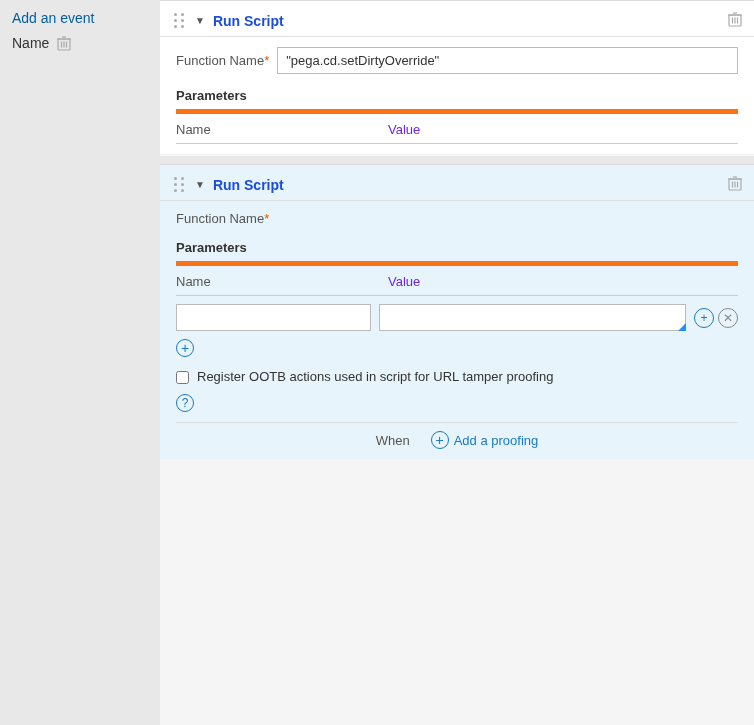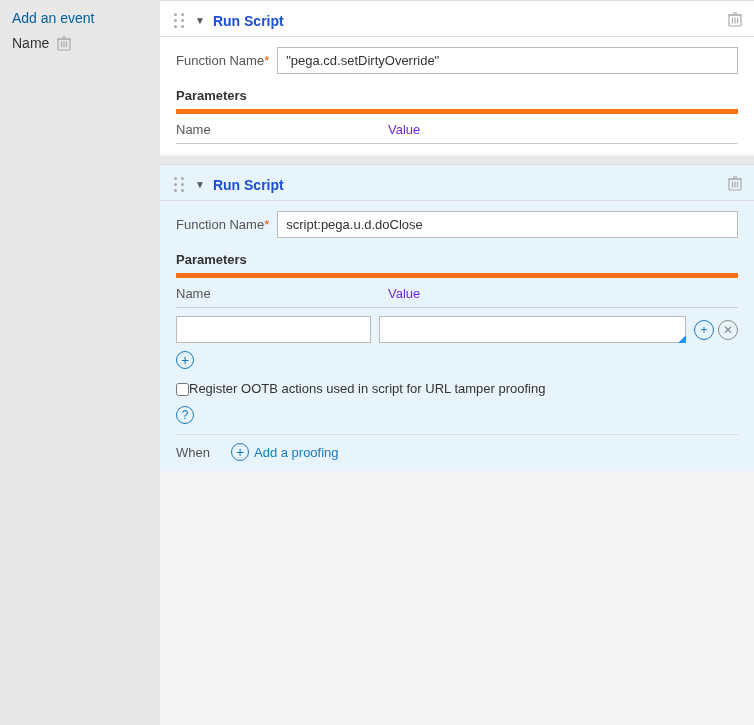--- a/index.html
+++ b/index.html
@@ -282,20 +282,21 @@
       align-items: center;
       justify-content: center;
       font-size: 14px;
       line-height: 1;
       color: #1a7abf;
     }
 
     .checkbox-row {
       display: flex;
       align-items: flex-start;
+      gap: 8px;
       margin-bottom: 10px;
     }
 
     .checkbox-row input[type="checkbox"] {
       margin-top: 2px;
       flex-shrink: 0;
     }
 
     .checkbox-label {
       font-size: 13px;
@@ -328,20 +329,21 @@
       color: #333;
       padding: 4px 0 8px 0;
       border-bottom: 1px solid #ddd;
       margin-bottom: 8px;
     }
 
     .when-row {
       display: flex;
       align-items: center;
       gap: 10px;
+      justify-content: center;
     }
 
     .when-label {
       color: #555;
       font-size: 13px;
       width: 45px;
     }
 
     .add-condition-btn {
       display: flex;
@@ -458,21 +460,20 @@
           <line x1="9.5" y1="6.5" x2="9.5" y2="12.5" stroke="#aaa" stroke-width="1.2"></line>
         </svg>
       </span>
     </div>
 
     <div class="action-body">
       <div class="field-row">
         <span class="field-label">
           <span>Function Name</span><span class="required-star">*</span>
         </span>
-        <input type="text" class="field-input" value="script:pega.u.d.doClose" style="">
       </div>
 
       <div class="section-header">Parameters</div>
 
       <div class="params-table">
         <div class="params-table-header">
           <span class="params-col-name">Name</span>
           <span class="params-col-value">Value</span>
         </div>
         <div class="divider-line"></div>

